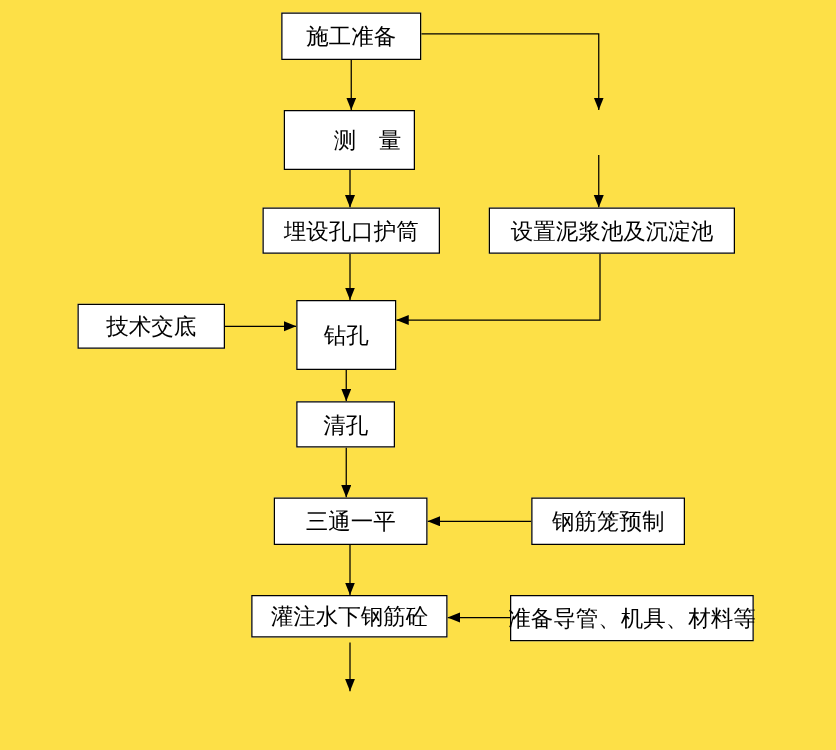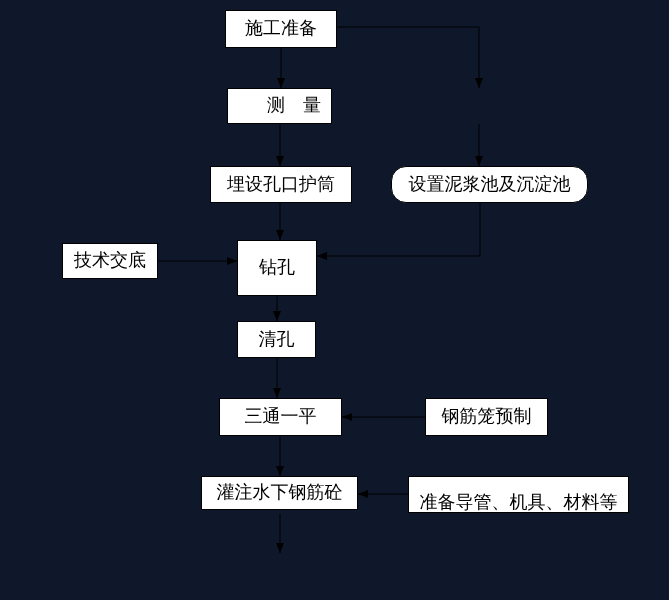--- a/index.html
+++ b/index.html
@@ -4,22 +4,22 @@
 <style>
   html, body {
     margin: 0;
     padding: 0;
     background: #ffffff;
   }
   #stage {
     position: relative;
     width: 669px;
     height: 600px;
-    background: #0f172a;
-    font-family: Liberation Mono, monospace;
+    background: #fde047;
+    font-family: Liberation Sans, sans-serif;
     overflow: hidden;
   }
   #connectors {
     position: absolute;
     left: 0;
     top: 0;
     width: 669px;
     height: 600px;
   }
   .node {
@@ -61,34 +61,34 @@
       <line x1="280" y1="436" x2="280" y2="476" marker-end="url(#arrow)"></line>
       <line x1="408" y1="494" x2="358" y2="494" marker-end="url(#arrow)"></line>
       <line x1="280" y1="514" x2="280" y2="553" marker-end="url(#arrow)"></line>
     </g>
   </svg>
 
   <div class="node" style="left:225px; top:10px; width:112px; height:38px;">
     <span>施工准备</span>
   </div>
 
-  <div class="node" style="left:227px; top:88px; width:105px; height:36px;padding-left:29px;">
+  <div class="node" style="left:227px; top:88px; width:105px; height:48px;padding-left:29px;">
     <span>测　量</span>
   </div>
 
 
   <div class="node" style="left:210px; top:166px; width:142px; height:37px;align-items:center;">
     <span>埋设孔口护筒</span>
   </div>
 
-  <div class="node" style="left:391px; top:166px; width:197px; height:37px;border-radius:15px;">
+  <div class="node" style="left:391px; top:166px; width:197px; height:37px;">
     <span>设置泥浆池及沉淀池</span>
   </div>
 
-  <div class="node" style="left:62px; top:243px; width:96px; height:36px;">
+  <div class="node" style="left:62px; top:243px; width:118px; height:36px;">
     <span>技术交底</span>
   </div>
 
   <div class="node" style="left:237px; top:240px; width:80px; height:56px;">
     <span>钻孔</span>
   </div>
 
   <div class="node" style="left:237px; top:321px; width:79px; height:37px;align-items:center;">
     <span>清孔</span>
   </div>
@@ -98,18 +98,18 @@
   </div>
 
   <div class="node" style="left:425px; top:398px; width:123px; height:38px;">
     <span>钢筋笼预制</span>
   </div>
 
   <div class="node" style="left:201px; top:476px; width:157px; height:34px;">
     <span>灌注水下钢筋砼</span>
   </div>
 
-  <div class="node" style="left:408px; top:476px; width:221px; height:37px;align-items:flex-end;">
+  <div class="node" style="left:408px; top:476px; width:195px; height:37px;">
     <span>准备导管、机具、材料等</span>
   </div>
 
 
 </div>
 
 </body></html>

